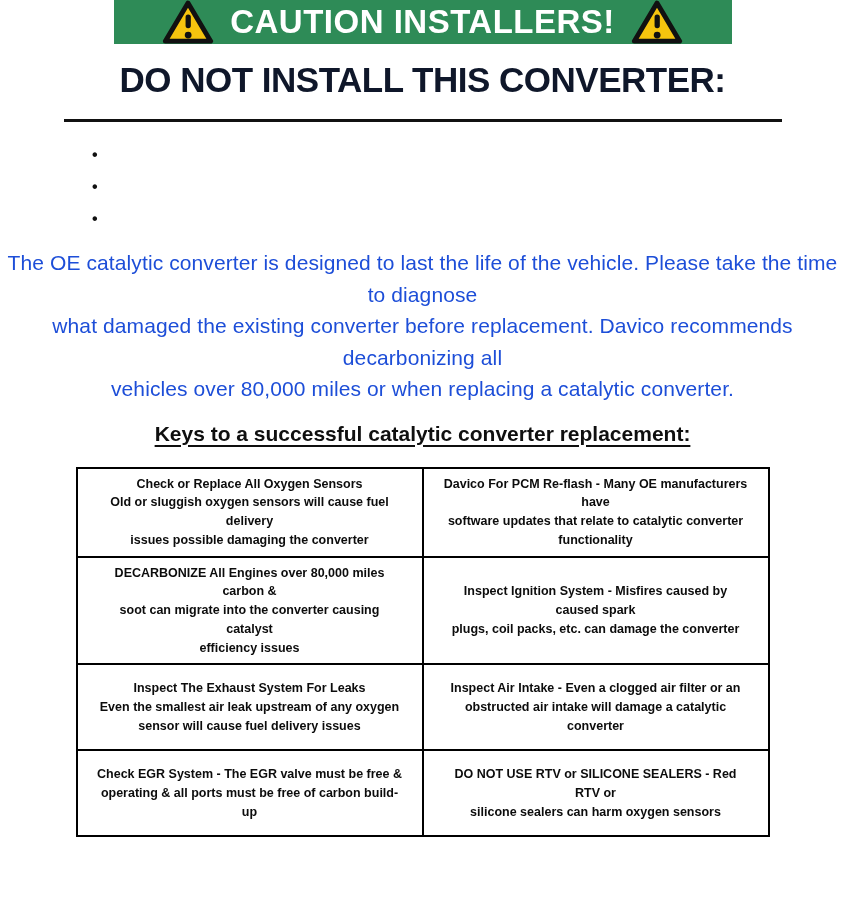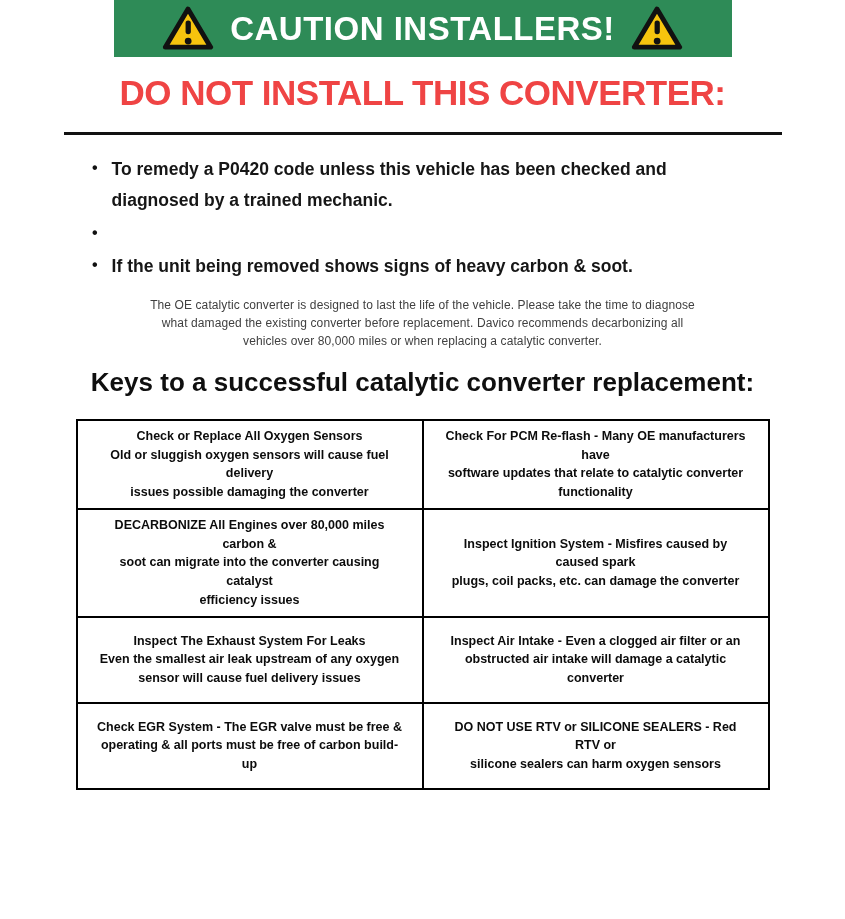--- a/index.html
+++ b/index.html
@@ -11,21 +11,21 @@
     width: 845px;
     height: 919px;
     font-family: "Liberation Sans", sans-serif;
     color: #111111;
     overflow: hidden;
   }
 
   
   .banner {
     width: 618px;
-    height: 57px;
+    height: 44px;
     margin: 0 auto;
     background: #2e8b57;
     display: flex;
     align-items: center;
     justify-content: center;
     gap: 16px;
   }
   .banner-title {
     color: #ffffff;
     font-size: 33px;
@@ -35,21 +35,21 @@
   }
   .warn-svg { width: 52px; height: 47px; display: block; }
 
   
   .headline {
     margin: 16px 0 16px 0;
     text-align: center;
     font-size: 35px;
     font-weight: bold;
     letter-spacing: -0.5px;
-    color: #ef4444;
+    color: #0f172a;
   }
 
   .divider {
     width: 718px;
     border: none;
     border-top: 3px solid #111111;
     margin: 19px auto 0 auto;
   }
 
   
@@ -75,34 +75,35 @@
     line-height: 1.75;
     white-space: pre-line;
     color: #161616;
   }
 
   
   .note {
     margin: 14px auto 4px auto;
     width: 830px;
     text-align: center;
-    font-size: 12px;
+    font-size: 21px;
     font-weight: normal;
     line-height: 1.5;
-    color: #404040;
+    color: #1d4ed8;
     white-space: pre-line;
     letter-spacing: 0.1px;
   }
 
   
   .keys-heading {
     margin: 17px 0 4px 0;
     text-align: center;
-    font-size: 26px;
-    font-weight: bold;
+    font-size: 21px;
+    font-weight: bold;
+    text-decoration: underline;
     text-underline-offset: 4px;
     text-decoration-thickness: 2px;
     color: #0f0f0f;
   }
 
   
   .keys-table {
     width: 694px;
     margin: 21px auto 0 auto;
     border-collapse: collapse;
@@ -147,45 +148,42 @@
   </span>
 </div>
 
 <h1 class="headline">DO NOT INSTALL THIS CONVERTER:</h1>
 
 <hr class="divider">
 
 <div class="warn-list">
   <div class="bullet-row">
     <span class="bullet-dot">•</span>
-    <span class="bullet-text">To remedy a P0420 code unless this vehicle has been checked and
-diagnosed by a trained mechanic.</span>
   </div>
   <div class="bullet-row">
     <span class="bullet-dot">•</span>
   </div>
   <div class="bullet-row">
     <span class="bullet-dot">•</span>
-    <span class="bullet-text">If the unit being removed shows signs of heavy carbon &amp; soot.</span>
   </div>
 </div>
 
 <p class="note">The OE catalytic converter is designed to last the life of the vehicle. Please take the time to diagnose
 what damaged the existing converter before replacement. Davico recommends decarbonizing all
 vehicles over 80,000 miles or when replacing a catalytic converter.</p>
 
 <h2 class="keys-heading">Keys to a successful catalytic converter replacement:</h2>
 
 <table class="keys-table">
   <tbody>
     <tr>
       <td>Check or Replace All Oxygen Sensors
 Old or sluggish oxygen sensors will cause fuel delivery
 issues possible damaging the converter</td>
-      <td>Check For PCM Re-flash - Many OE manufacturers have
+      <td>Davico For PCM Re-flash - Many OE manufacturers have
 software updates that relate to catalytic converter
 functionality</td>
     </tr>
     <tr>
       <td>DECARBONIZE All Engines over 80,000 miles carbon &amp;
 soot can migrate into the converter causing catalyst
 efficiency issues</td>
       <td>Inspect Ignition System - Misfires caused by caused spark
 plugs, coil packs, etc. can damage the converter</td>
     </tr>

